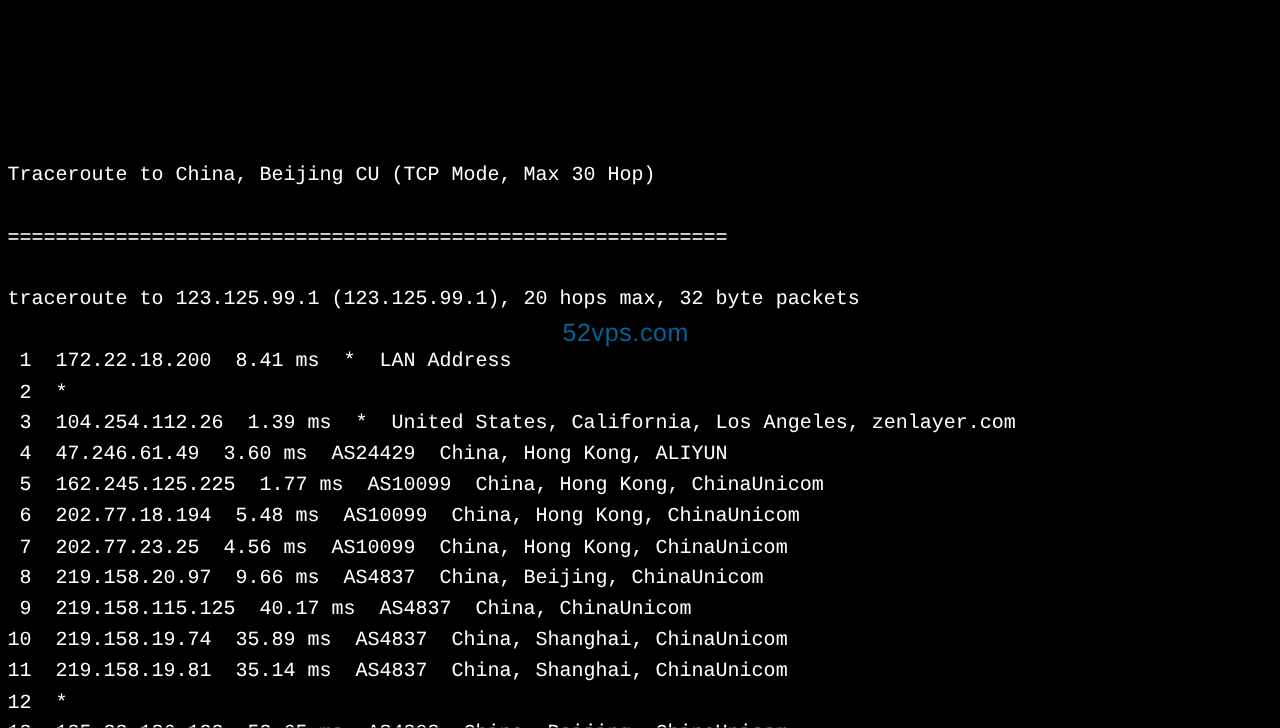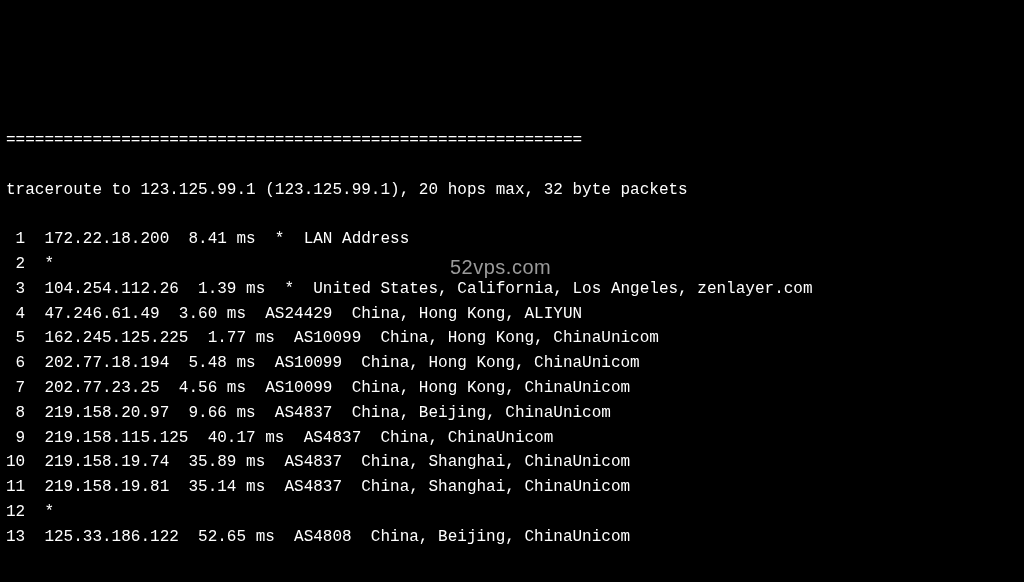--- a/index.html
+++ b/index.html
@@ -17,35 +17,36 @@
       overflow: hidden;
     }
     .terminal {
       white-space: pre;
     }
     .line { display: block; }
     .watermark {
       position: absolute;
       top: 252px;
       left: 450px;
-      color: #a3a3a3;
+      color: #0369a1;
       font-family: Arial, sans-serif;
       font-size: 20px;
       font-weight: normal;
       letter-spacing: 0.5px;
       pointer-events: none;
       opacity: 0.95;
     }
   </style>
 </head>
 <body>
 
 
 
 <div class="terminal">
+<span class="line">Traceroute to China, Beijing CU (TCP Mode, Max 30 Hop)</span>
 <span class="line">============================================================</span>
 <span class="line">traceroute to 123.125.99.1 (123.125.99.1), 20 hops max, 32 byte packets</span>
 <div id="hops"><span class="line"> 1  172.22.18.200  8.41 ms  *  LAN Address</span><span class="line"> 2  *</span><span class="line"> 3  104.254.112.26  1.39 ms  *  United States, California, Los Angeles, zenlayer.com</span><span class="line"> 4  47.246.61.49  3.60 ms  AS24429  China, Hong Kong, ALIYUN</span><span class="line"> 5  162.245.125.225  1.77 ms  AS10099  China, Hong Kong, ChinaUnicom</span><span class="line"> 6  202.77.18.194  5.48 ms  AS10099  China, Hong Kong, ChinaUnicom</span><span class="line"> 7  202.77.23.25  4.56 ms  AS10099  China, Hong Kong, ChinaUnicom</span><span class="line"> 8  219.158.20.97  9.66 ms  AS4837  China, Beijing, ChinaUnicom</span><span class="line"> 9  219.158.115.125  40.17 ms  AS4837  China, ChinaUnicom</span><span class="line">10  219.158.19.74  35.89 ms  AS4837  China, Shanghai, ChinaUnicom</span><span class="line">11  219.158.19.81  35.14 ms  AS4837  China, Shanghai, ChinaUnicom</span><span class="line">12  *</span><span class="line">13  125.33.186.122  52.65 ms  AS4808  China, Beijing, ChinaUnicom</span></div>
 </div>
 
 <div class="watermark">52vps.com</div>
 
 
 
 

